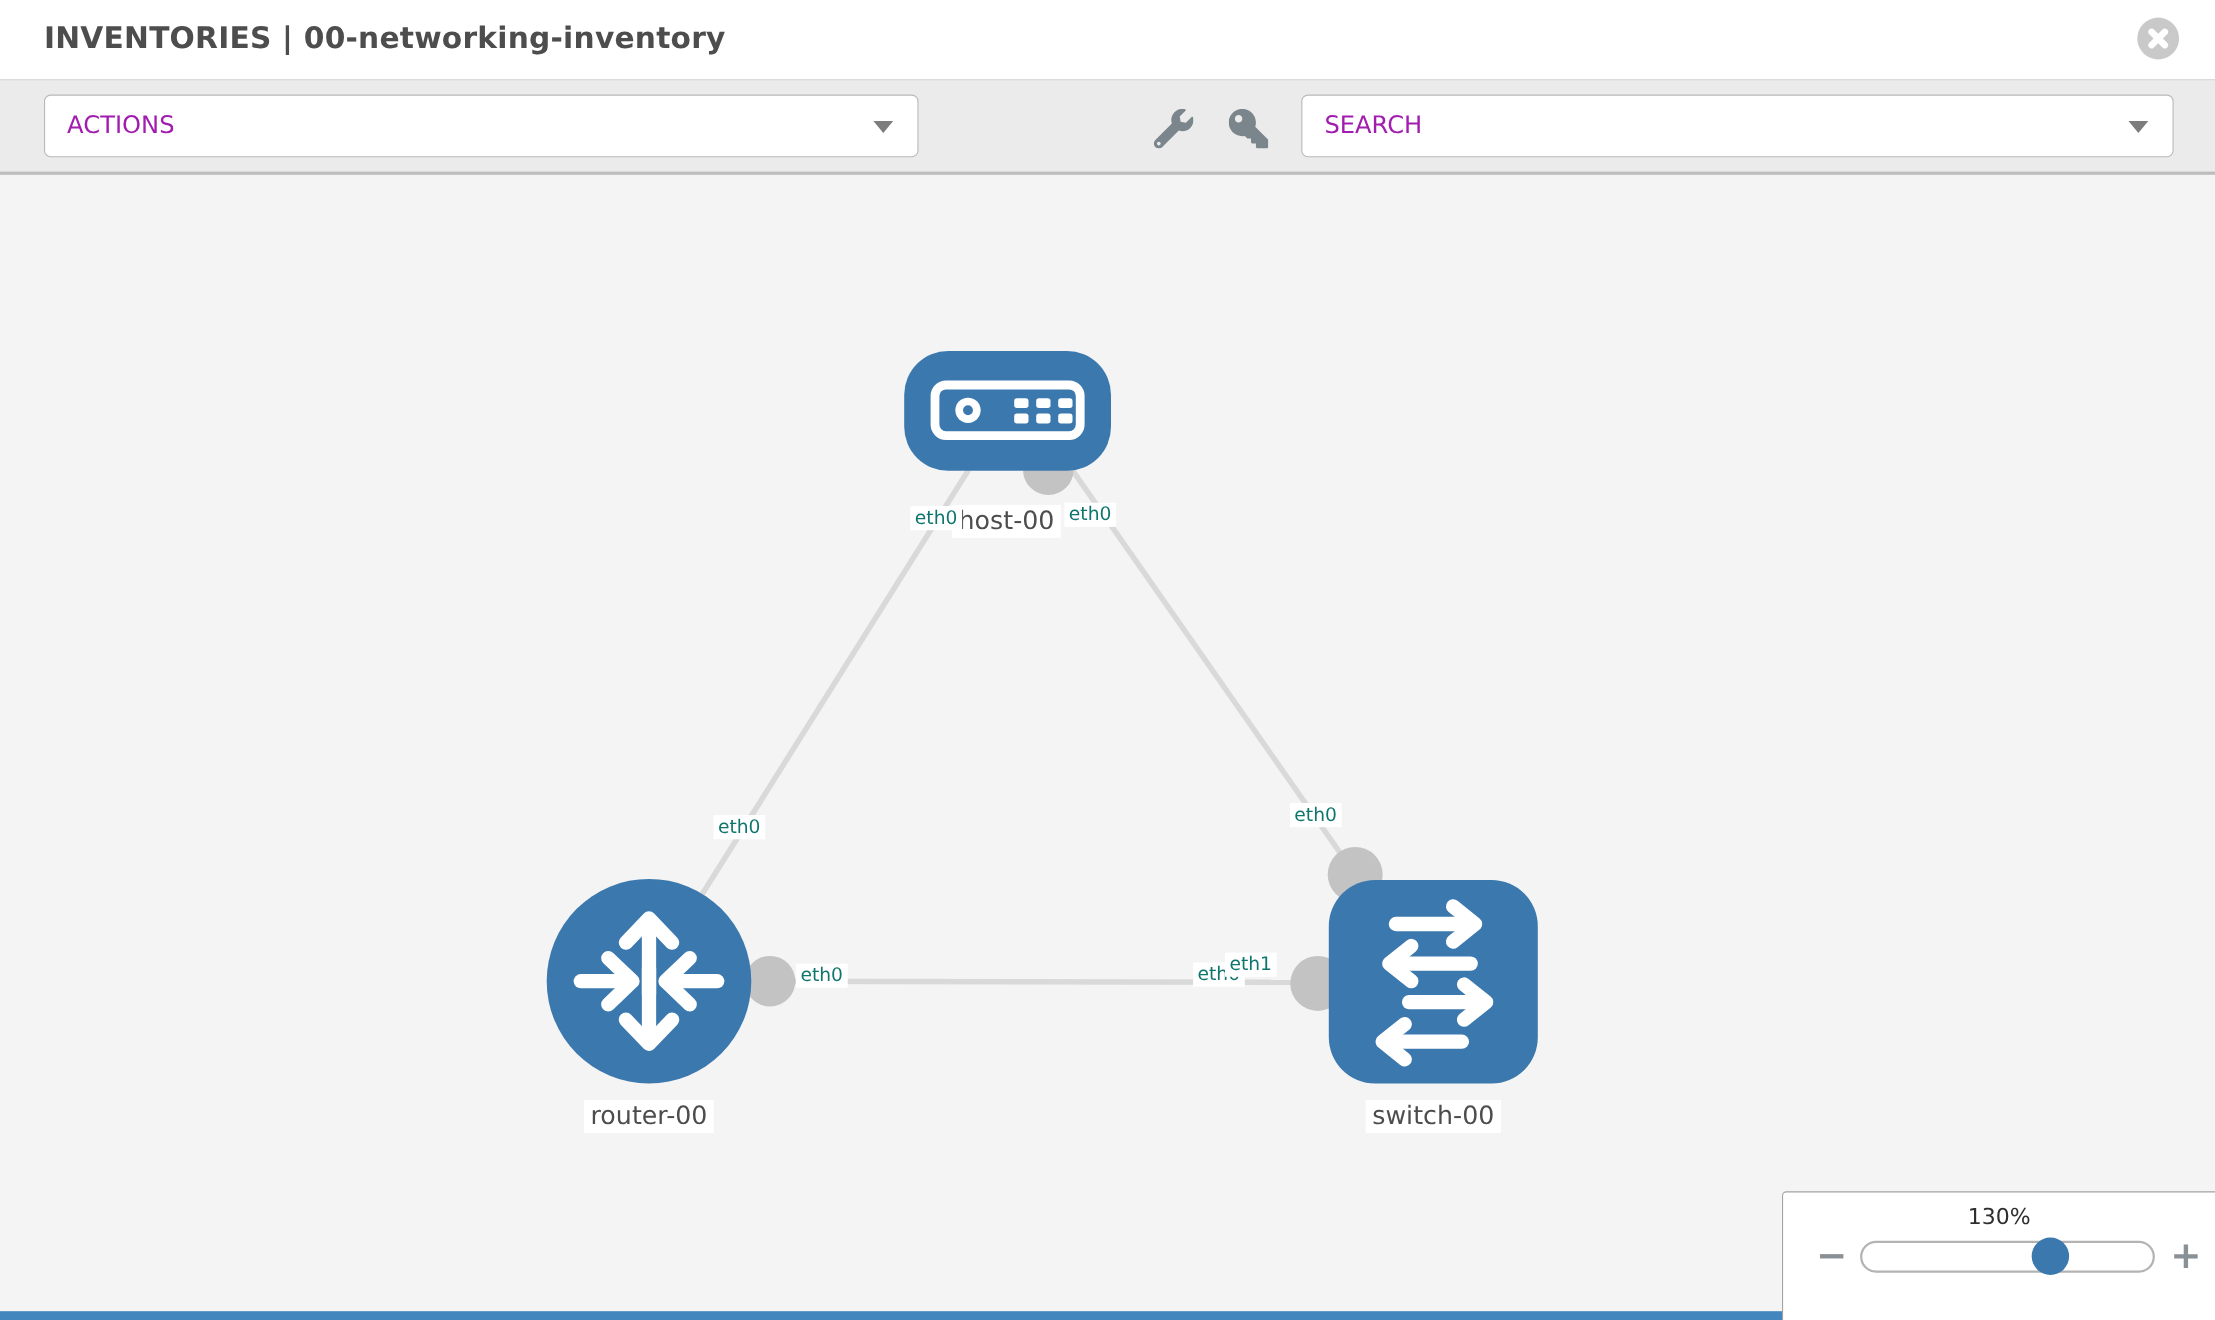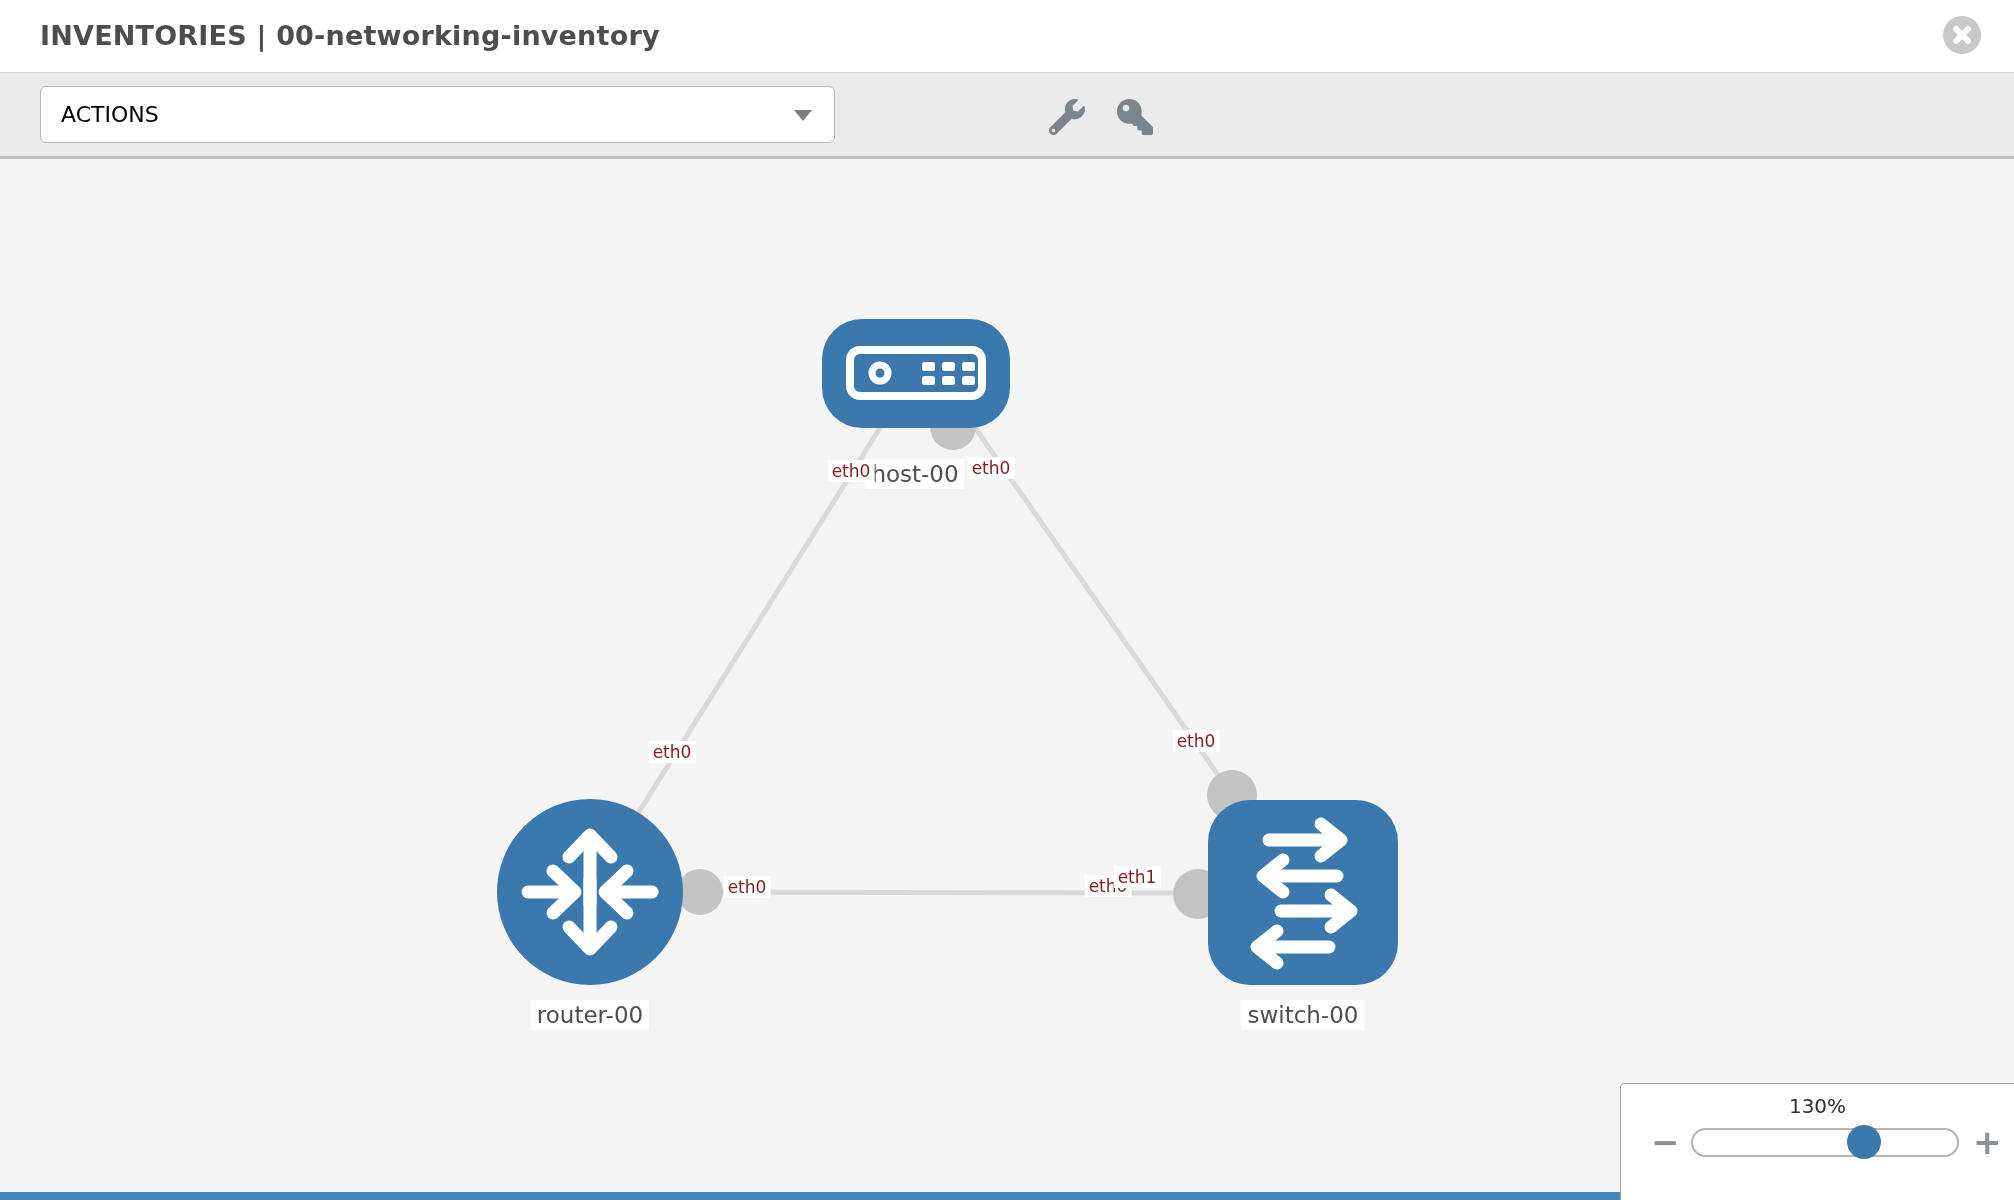--- a/index.html
+++ b/index.html
@@ -13,40 +13,40 @@
                 font-size:27px; font-weight:bold; color:#4d4d4d; letter-spacing:0.2px; }
   .close-btn { position:absolute; left:1943px; top:16px; width:38px; height:38px;
                border-radius:50%; background:#c9c9c9; cursor:pointer;
                display:flex; align-items:center; justify-content:center; }
 
   
   .toolbar { position:absolute; left:0; top:72px; width:2014px; height:87px;
              background:#ebebeb; border-top:1px solid #d6d6d6; border-bottom:3px solid #bdbdbd; }
   .combo { position:absolute; top:13px; height:57px; background:#fff;
            border:1px solid #b9b9b9; border-radius:6px; display:flex; align-items:center;
-           padding:0 20px; font-size:22px; color:#000000; cursor:pointer; }
+           padding:0 20px; font-size:22px; color:#a21caf; cursor:pointer; }
   .combo-actions { left:40px; width:795px; }
   .combo-search  { left:1183px; width:793px; }
   .combo .caret { position:absolute; right:22px; top:50%; margin-top:-5px;
                   width:0; height:0; border-left:9px solid transparent;
                   border-right:9px solid transparent; border-top:11px solid #7d7d7d; }
   .tool-icon { position:absolute; top:24px; width:40px; height:40px; cursor:pointer;
                display:flex; align-items:center; justify-content:center; }
   .tool-icon svg { width:36px; height:36px; fill:#7b868c; }
   .icon-wrench { left:1047px; }
   .icon-key { left:1115px; }
 
   
   .canvas { position:absolute; left:0; top:159px; width:2014px; height:1041px; background:#f4f4f4; }
   .canvas svg.net { position:absolute; left:0; top:0; }
 
   .net-label { position:absolute; transform:translate(-50%,-50%); background:#fff;
                color:#4d4d4d; white-space:nowrap; }
   .node-label { font-size:23px; padding:2px 6px; }
-  .iface-label { font-size:17px; padding:1px 4px; color:#7f1d1d; }
+  .iface-label { font-size:17px; padding:1px 4px; color:#0f766e; }
 
   
   .zoom-panel { position:absolute; left:1620px; top:924px; width:395px; height:118px;
                 background:#fff; border:1px solid #a3a3a3; border-radius:4px 0 0 0; }
   .zoom-value { position:absolute; left:0; top:10px; width:100%; text-align:center;
                 font-size:20px; color:#2e2e2e; }
   .zoom-minus,.zoom-plus { position:absolute; top:40px; font-size:34px; font-weight:bold;
                 color:#8a9196; cursor:pointer; line-height:36px; }
   .zoom-minus { left:30px; }
   .zoom-plus  { left:352px; }
@@ -84,20 +84,24 @@
       </svg>
     </div>
     <div class="tool-icon icon-key">
       <svg viewBox="0 0 512 512">
         <g transform="translate(512,0) scale(-1,1)">
           <path d="M512 176.001C512 273.203 433.202 352 336 352c-11.22 0-22.19-1.062-32.827-3.069l-24.012 27.014A23.999 23.999 0 0 1 261.223 384H224v40c0 13.255-10.745 24-24 24h-40v40c0 13.255-10.745 24-24 24H24c-13.255 0-24-10.745-24-24v-78.059c0-6.365 2.529-12.47 7.029-16.971l161.802-161.802C163.108 213.814 160 195.271 160 176 160 78.798 238.797.001 335.999 0 433.488-.001 512 78.511 512 176.001zM336 128c0 26.51 21.49 48 48 48s48-21.49 48-48-21.49-48-48-48-48 21.49-48 48z"></path>
         </g>
       </svg>
     </div>
 
+    <div class="combo combo-search">
+      <span>SEARCH</span>
+      <span class="caret"></span>
+    </div>
   </div>
 
   <div class="canvas">
     <svg class="net" width="2014" height="1041" viewBox="0 0 2014 1041">
 
       <g stroke="#d9d9d9" stroke-width="5">
         <line x1="895" y1="245" x2="600" y2="715"></line>
         <line x1="955" y1="240" x2="1232" y2="636"></line>
         <line x1="620" y1="733" x2="1200" y2="734"></line>
       </g>

